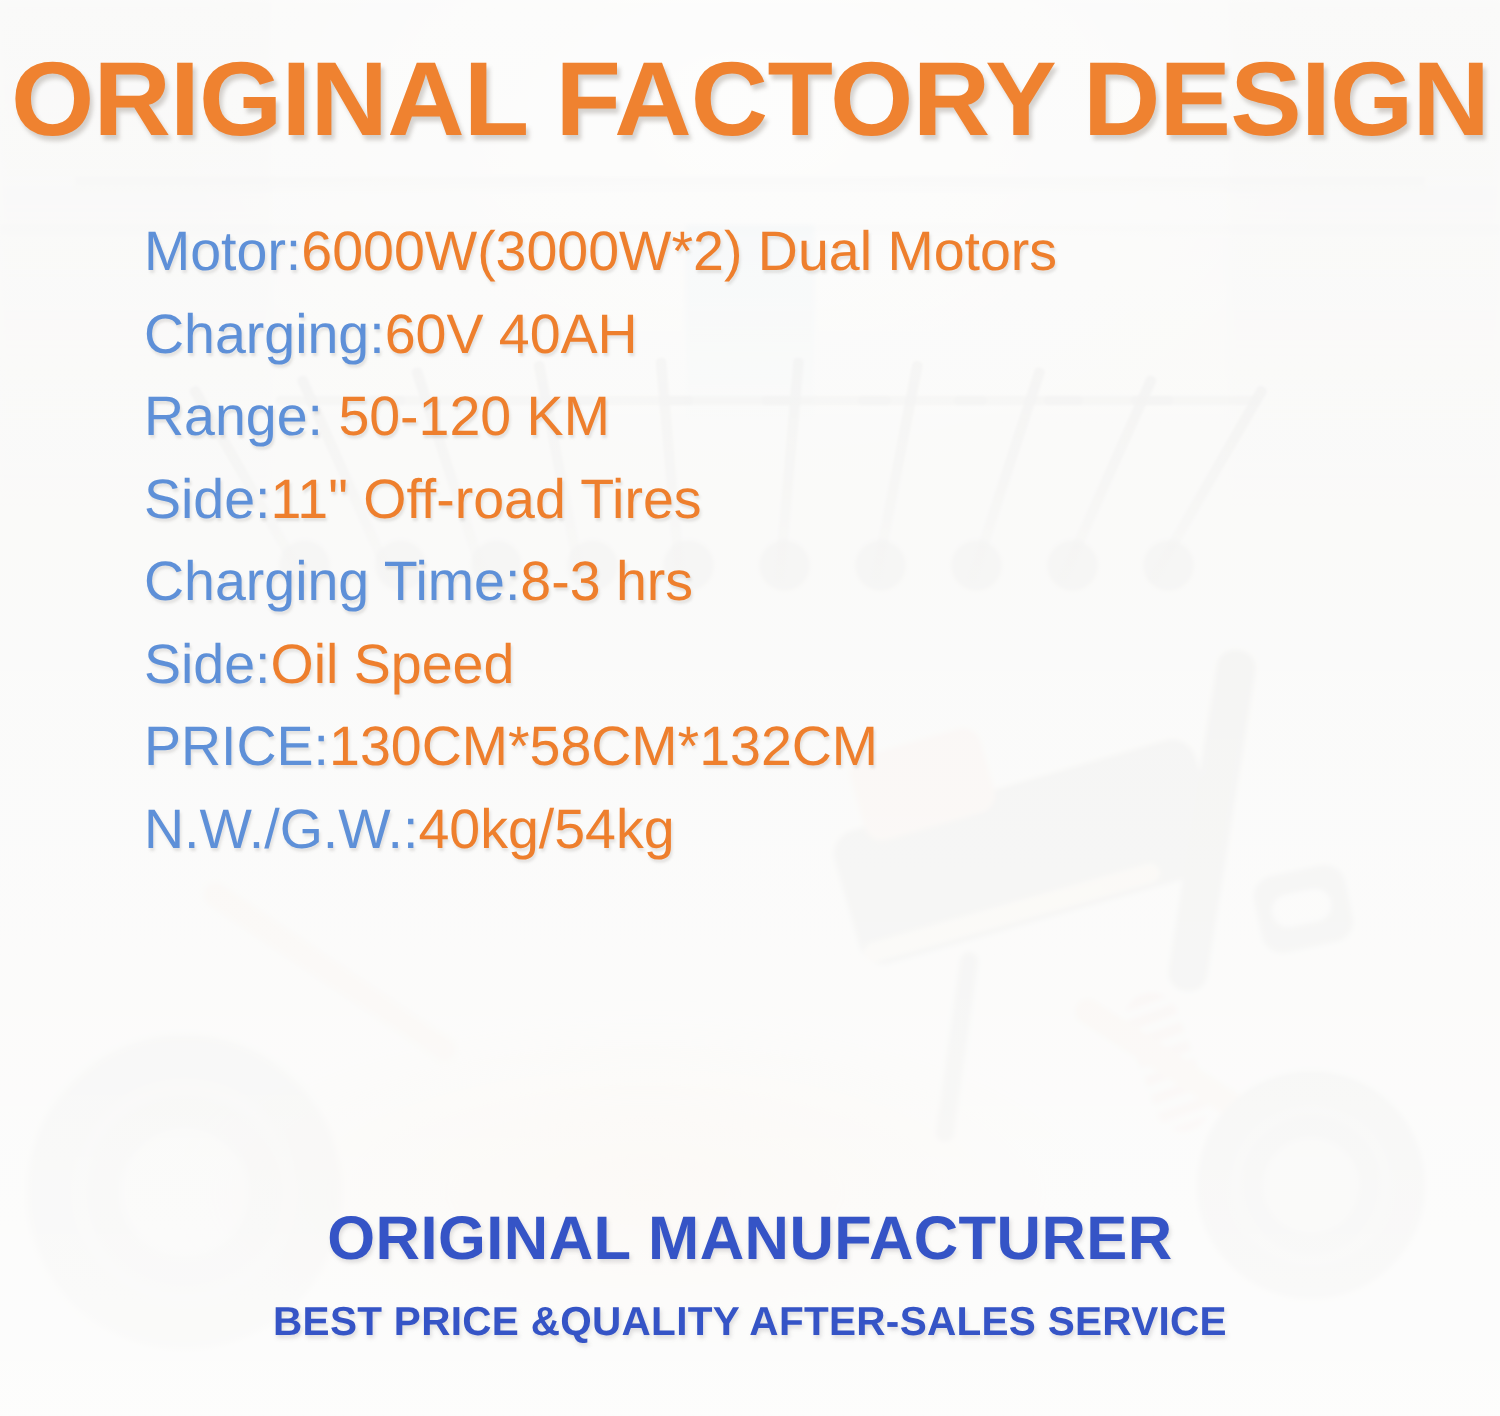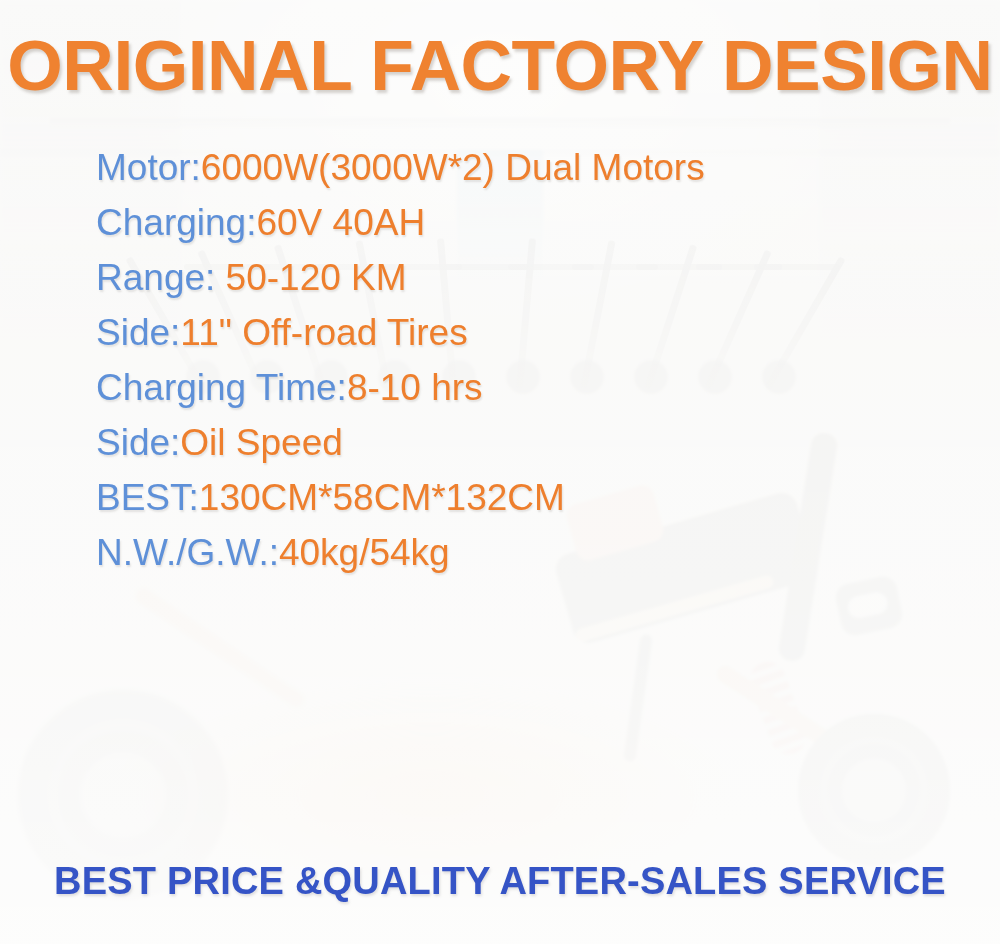--- a/index.html
+++ b/index.html
@@ -339,21 +339,21 @@
   }
   .footer-line-1 {
     font-size: 41px;
     line-height: 58px;
     font-weight: 700;
     color: #3554c6;
     letter-spacing: .3px;
     text-shadow: 1px 2px 3px rgba(140,138,140,.28);
   }
   .footer-line-2 {
-    font-size: 38px;
+    font-size: 27px;
     line-height: 54px;
     font-weight: 700;
     color: #3554c6;
     letter-spacing: .2px;
     text-shadow: 1px 2px 3px rgba(140,138,140,.28);
   }
 </style>
 </head>
 <body>
 
@@ -432,31 +432,32 @@
       <div class="spec-row">
         <span class="spec-label">Charging:</span><span class="spec-value">60V 40AH</span>
       </div>
       <div class="spec-row">
         <span class="spec-label">Range: </span><span class="spec-value">50-120 KM</span>
       </div>
       <div class="spec-row">
         <span class="spec-label">Side:</span><span class="spec-value">11" Off-road Tires</span>
       </div>
       <div class="spec-row">
-        <span class="spec-label">Charging Time:</span><span class="spec-value">8-10 hrs</span>
+        <span class="spec-label">Charging Time:</span><span class="spec-value">8-3 hrs</span>
       </div>
       <div class="spec-row">
         <span class="spec-label">Side:</span><span class="spec-value">Oil Speed</span>
       </div>
       <div class="spec-row">
-        <span class="spec-label">BEST:</span><span class="spec-value">130CM*58CM*132CM</span>
+        <span class="spec-label">PRICE:</span><span class="spec-value">130CM*58CM*132CM</span>
       </div>
       <div class="spec-row">
         <span class="spec-label">N.W./G.W.:</span><span class="spec-value">40kg/54kg</span>
       </div>
     </div>
 
     <div class="footer">
+      <div class="footer-line-1">ORIGINAL MANUFACTURER</div>
       <div class="footer-line-2">BEST PRICE &amp;QUALITY AFTER-SALES SERVICE</div>
     </div>
 
   </div>
 </div>
 
 </body></html>

